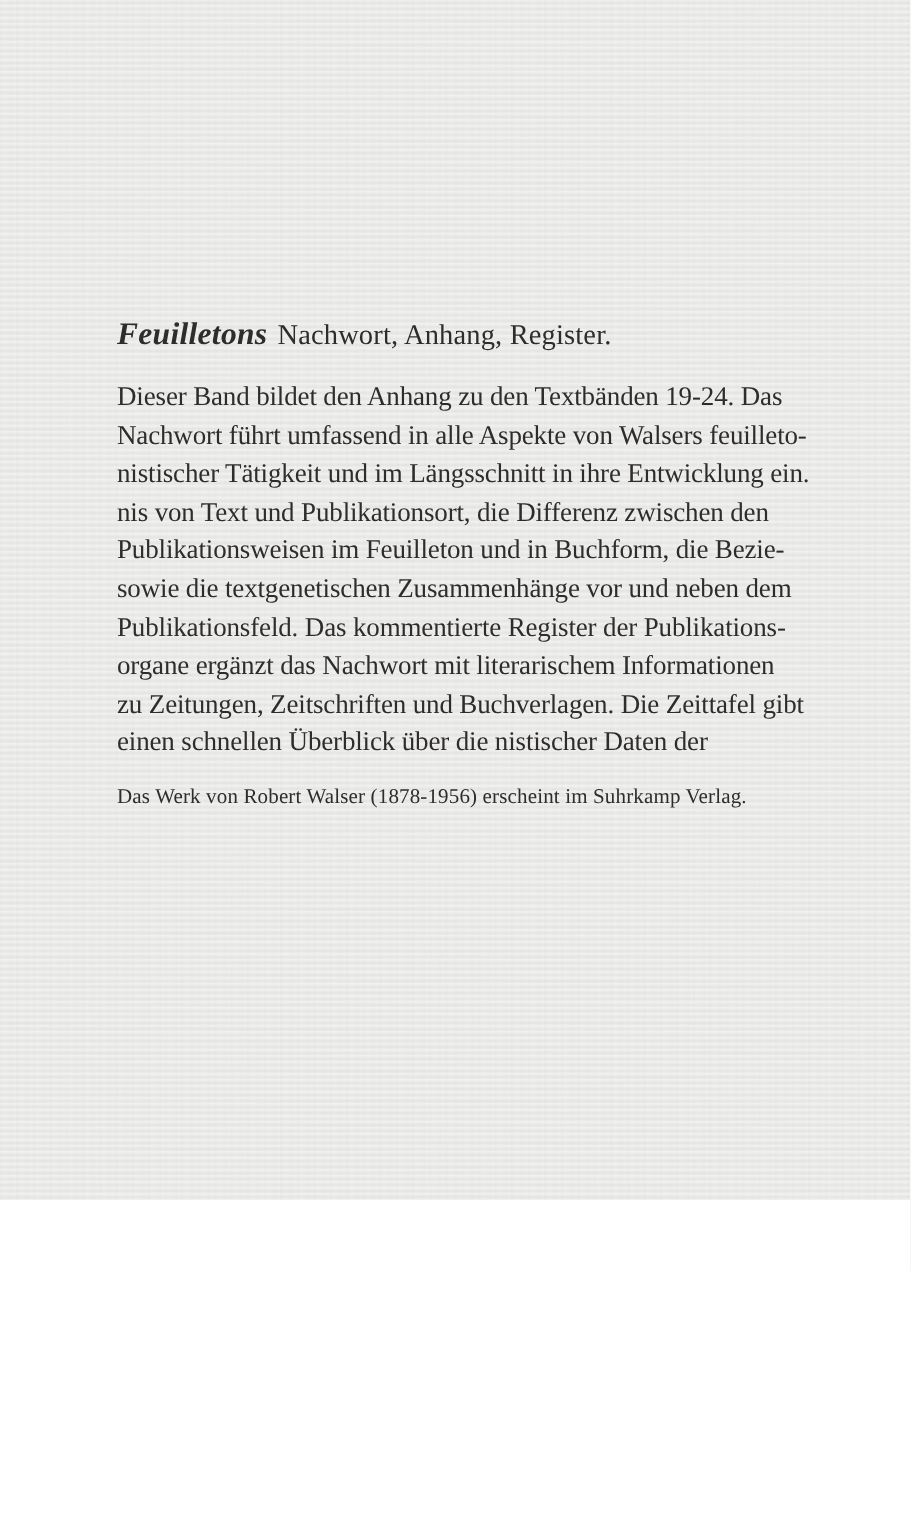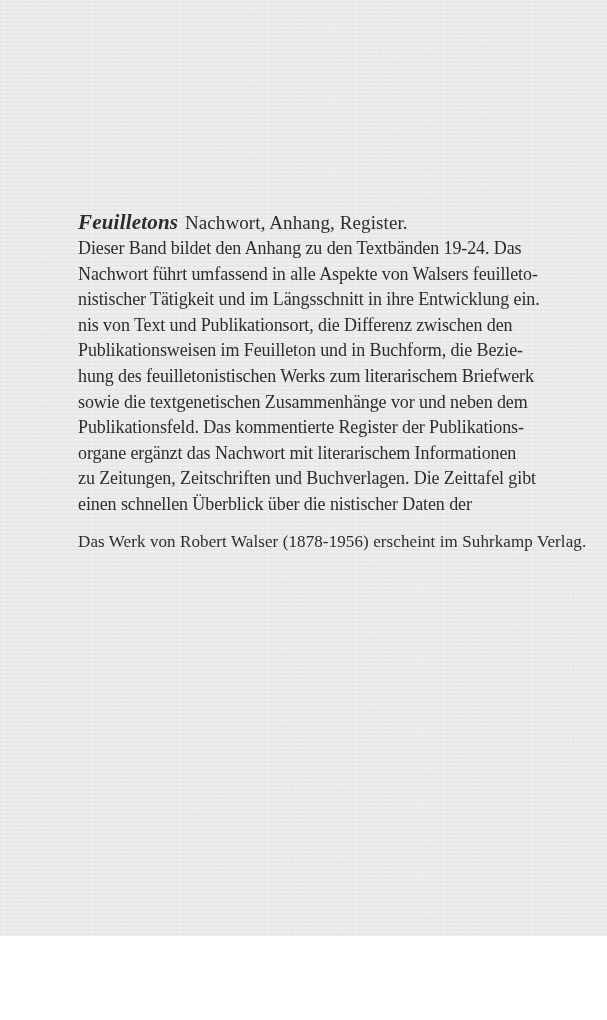--- a/index.html
+++ b/index.html
@@ -3,21 +3,21 @@
 <meta charset="utf-8">
 <style>
   html, body {
     margin: 0;
     padding: 0;
     background: #ffffff;
   }
   .paper {
     position: relative;
     width: 607px;
-    height: 936px;
+    height: 800px;
     overflow: hidden;
     background-color: var(--paper, #ececea);
     
     background-image:
       repeating-linear-gradient(0deg,
         rgba(255,255,255,0.40) 0px,
         rgba(236,235,233,0.00) 1px,
         rgba(122,120,114,0.05) 2px,
         rgba(236,235,233,0.00) 3px,
         rgba(255,255,255,0.28) 4px),
@@ -47,51 +47,50 @@
     letter-spacing: 0.1px;
   }
   .title .emph {
     font-style: italic;
     font-weight: bold;
     font-size: 21px;
     margin-right: 0.32em;
     letter-spacing: 0.2px;
   }
   .para {
-    margin: 0 0 0 0;
+    margin: 15px 0 0 0;
     font-size: 18px;
     line-height: 25.6px;
     letter-spacing: -0.1px;
   }
   .para .ln {
     white-space: nowrap;
   }
   .imprint {
     margin: 14px 0 10px 0;
-    font-size: 17px;
+    font-size: 14px;
     line-height: 20px;
     white-space: nowrap;
     letter-spacing: 0.1px;
   }
 </style>
 </head>
 <body>
 
 <div class="paper">
   <div class="content">
 
     <p class="title"><span class="emph">Feuilletons</span><span>Nachwort, Anhang, Register.</span></p>
 
     <div class="para">
       <div class="ln">Dieser Band bildet den Anhang zu den Textbänden 19-24. Das</div>
       <div class="ln">Nachwort führt umfassend in alle Aspekte von Walsers feuilleto-</div>
       <div class="ln">nistischer Tätigkeit und im Längsschnitt in ihre Entwicklung ein.</div>
       <div class="ln">nis von Text und Publikationsort, die Differenz zwischen den</div>
       <div class="ln">Publikationsweisen im Feuilleton und in Buchform, die Bezie-</div>
-      <div class="ln">hung des feuilletonistischen Werks zum literarischem Briefwerk</div>
       <div class="ln">sowie die textgenetischen Zusammenhänge vor und neben dem</div>
       <div class="ln">Publikationsfeld. Das kommentierte Register der Publikations-</div>
       <div class="ln">organe ergänzt das Nachwort mit literarischem Informationen</div>
       <div class="ln">zu Zeitungen, Zeitschriften und Buchverlagen. Die Zeittafel gibt</div>
       <div class="ln">einen schnellen Überblick über die nistischer Daten der</div>
     </div>
 
     <p class="imprint">Das Werk von Robert Walser (1878-1956) erscheint im Suhrkamp Verlag.</p>
 
   </div>

